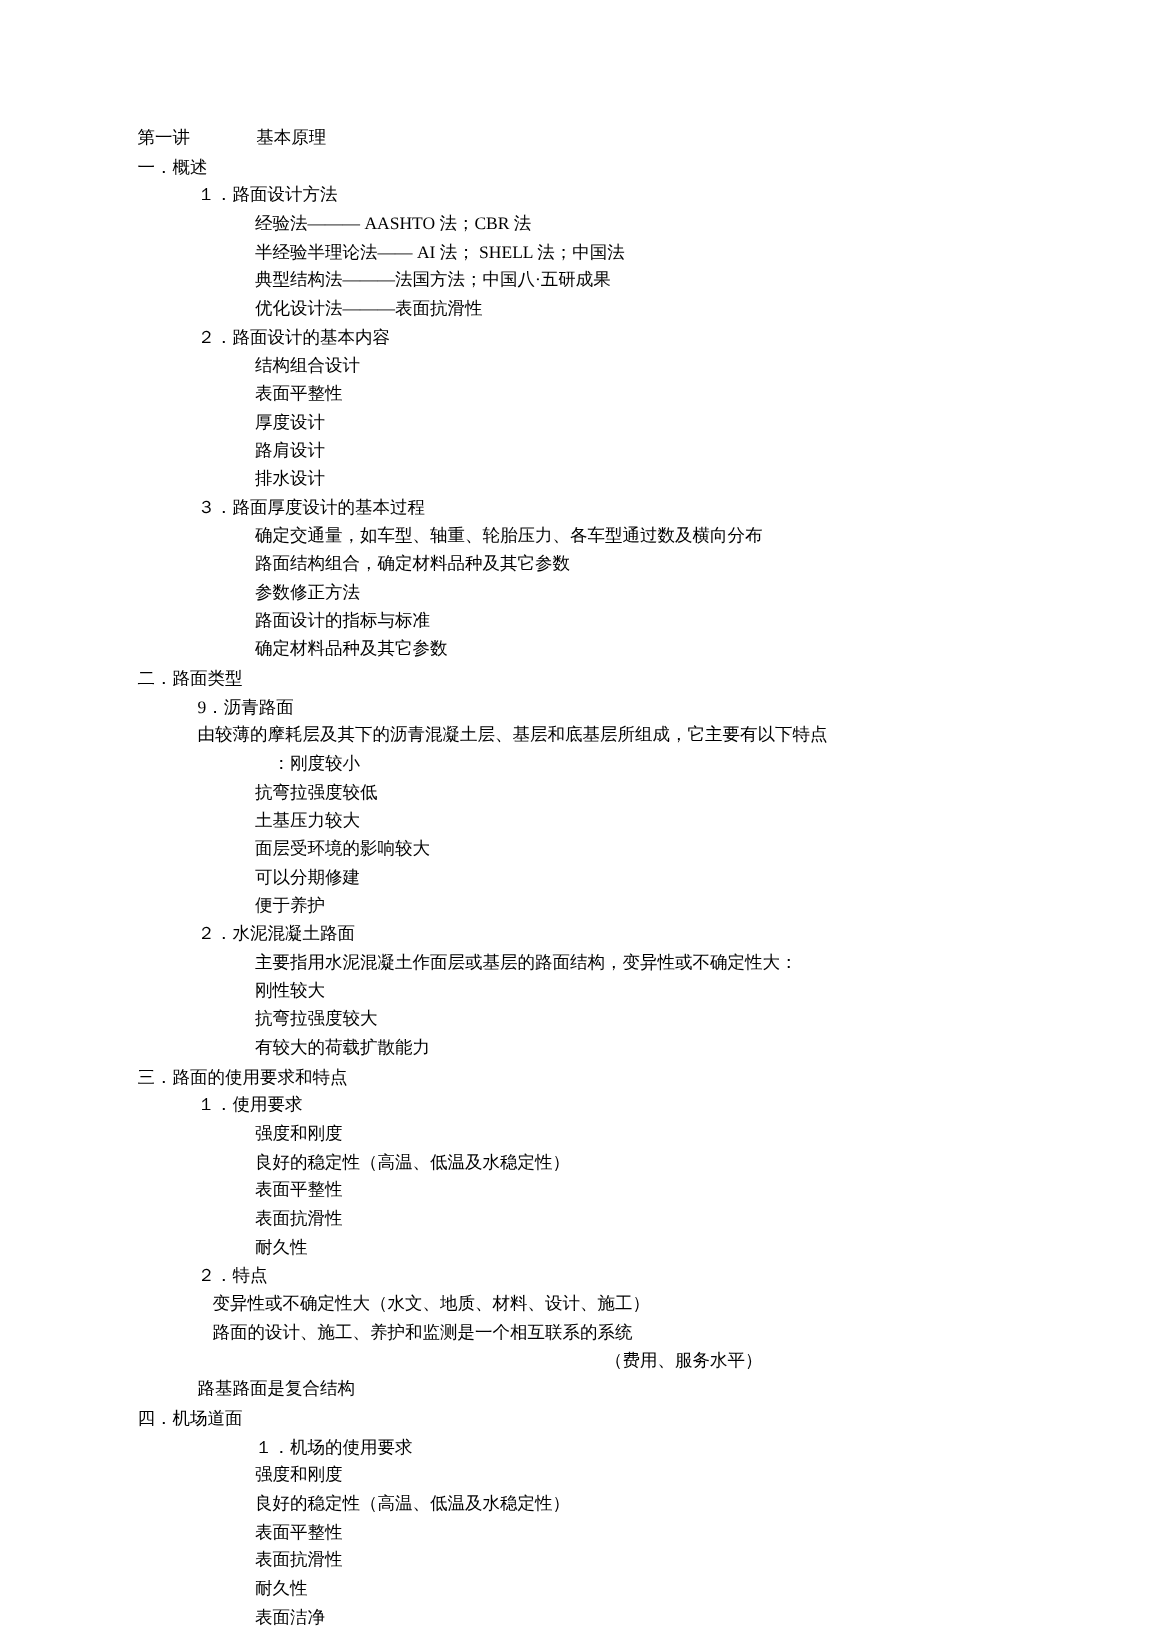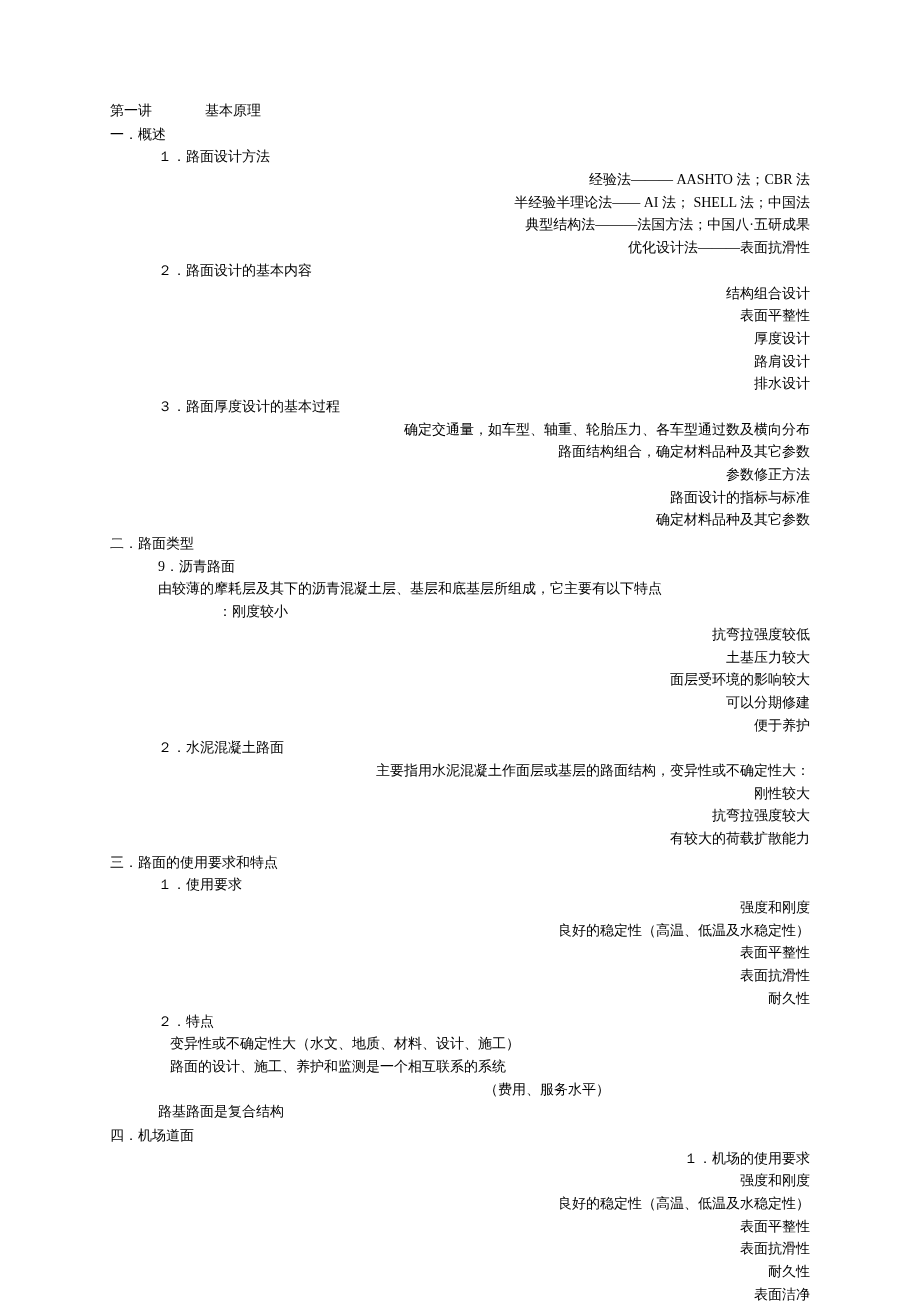--- a/index.html
+++ b/index.html
@@ -11,21 +11,21 @@
       padding: 100px 110px 40px 110px;
       line-height: 1.55;
       width: 920px;
     }
     .h1-line { margin-bottom: 2px; }
     .h1-title { display: inline; }
     .h1-gap { display: inline-block; width: 46px; }
     .h1-sub { display: inline; }
     .sec-hdr { margin-top: 2px; font-family: Liberation Serif, serif; }
     .indent-1 { padding-left: 48px; }
-    .indent-2 { padding-left: 94px; text-align: right; }
+    .indent-2 { padding-left: 94px; }
     .indent-2b { padding-left: 108px; }
     .center-note { text-align: right; padding-right: 200px; }
     .line { margin-bottom: 1px; }
   </style>
 </head>
 <body>
 
 <div class="h1-line">
   <span class="h1-title">第一讲</span>
   <span class="h1-gap"></span>

